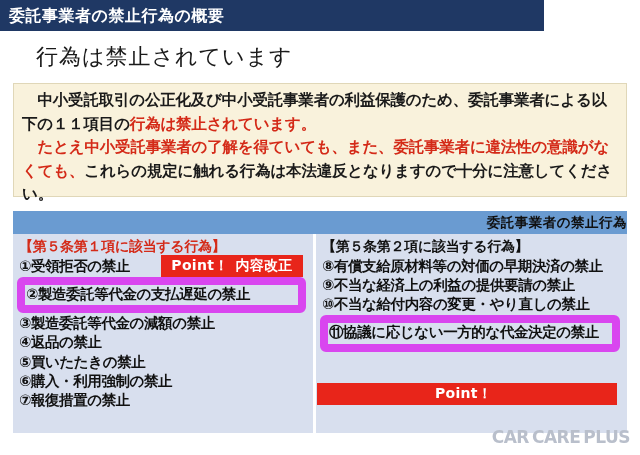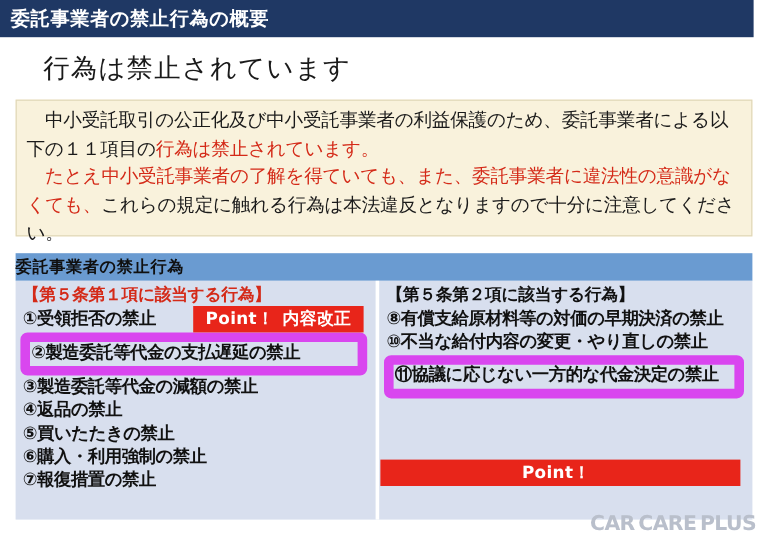--- a/index.html
+++ b/index.html
@@ -13,21 +13,21 @@
     position: relative;
     overflow: hidden;
     font-family: "DejaVu Sans", "Liberation Sans", sans-serif;
     background: #ffffff;
   }
 
   
   .header-bar {
     position: absolute;
     left: 0; top: 0;
-    width: 628px;
+    width: 544px;
     height: 31px;
     background: #1f3864;
     display: flex;
     align-items: center;
   }
   .header-title {
     color: #ffffff;
     font-size: 16px;
     font-weight: bold;
     letter-spacing: 0.5px;
@@ -54,21 +54,21 @@
     top: 83px;
     width: 614px;
     height: 114px;
     background: #f9f2dc;
     border: 1px solid #e0d7b8;
     box-sizing: border-box;
     padding: 5px 8px 0 8px;
   }
   .note-para {
     font-size: 15.5px;
-    font-weight: normal;
+    font-weight: bold;
     line-height: 1.52;
     color: #1a1a1a;
     letter-spacing: -0.2px;
     text-indent: 1em;
     margin: 0;
   }
   .note-para.second { text-indent: 1em; }
   .red { color: #d42a18; }
   .blk { color: #1a1a1a; }
 
@@ -78,21 +78,21 @@
     left: 13px;
     top: 211px;
     width: 614px;
     height: 222px;
   }
   .table-head {
     height: 23px;
     background: #6a9bd1;
     display: flex;
     align-items: center;
-    justify-content: flex-start;
+    justify-content: flex-end;
   }
   .table-head-label {
     font-size: 13.5px;
     font-weight: bold;
     color: #101010;
     letter-spacing: 0.5px;
   }
   .table-body {
     position: relative;
     height: 199px;
@@ -237,20 +237,21 @@
         <span>内容改正</span>
       </div>
     </div>
 
     <div class="col-divider"></div>
 
     <div class="col col-right">
       <div class="col-heading blk-head">【第５条第２項に該当する行為】</div>
 
       <div class="item wrap">⑧有償支給原材料等の対価の早期決済の禁止</div>
+      <div class="item">⑨不当な経済上の利益の提供要請の禁止</div>
       <div class="item">⑩不当な給付内容の変更・やり直しの禁止</div>
 
       <div class="item-boxed">
         <div class="item">⑪協議に応じない一方的な代金決定の禁止</div>
       </div>
 
       <div class="point-badge badge-right">
         <span class="badge-strong">Point！</span>
         <span class="badge-gap"></span>
       </div>

